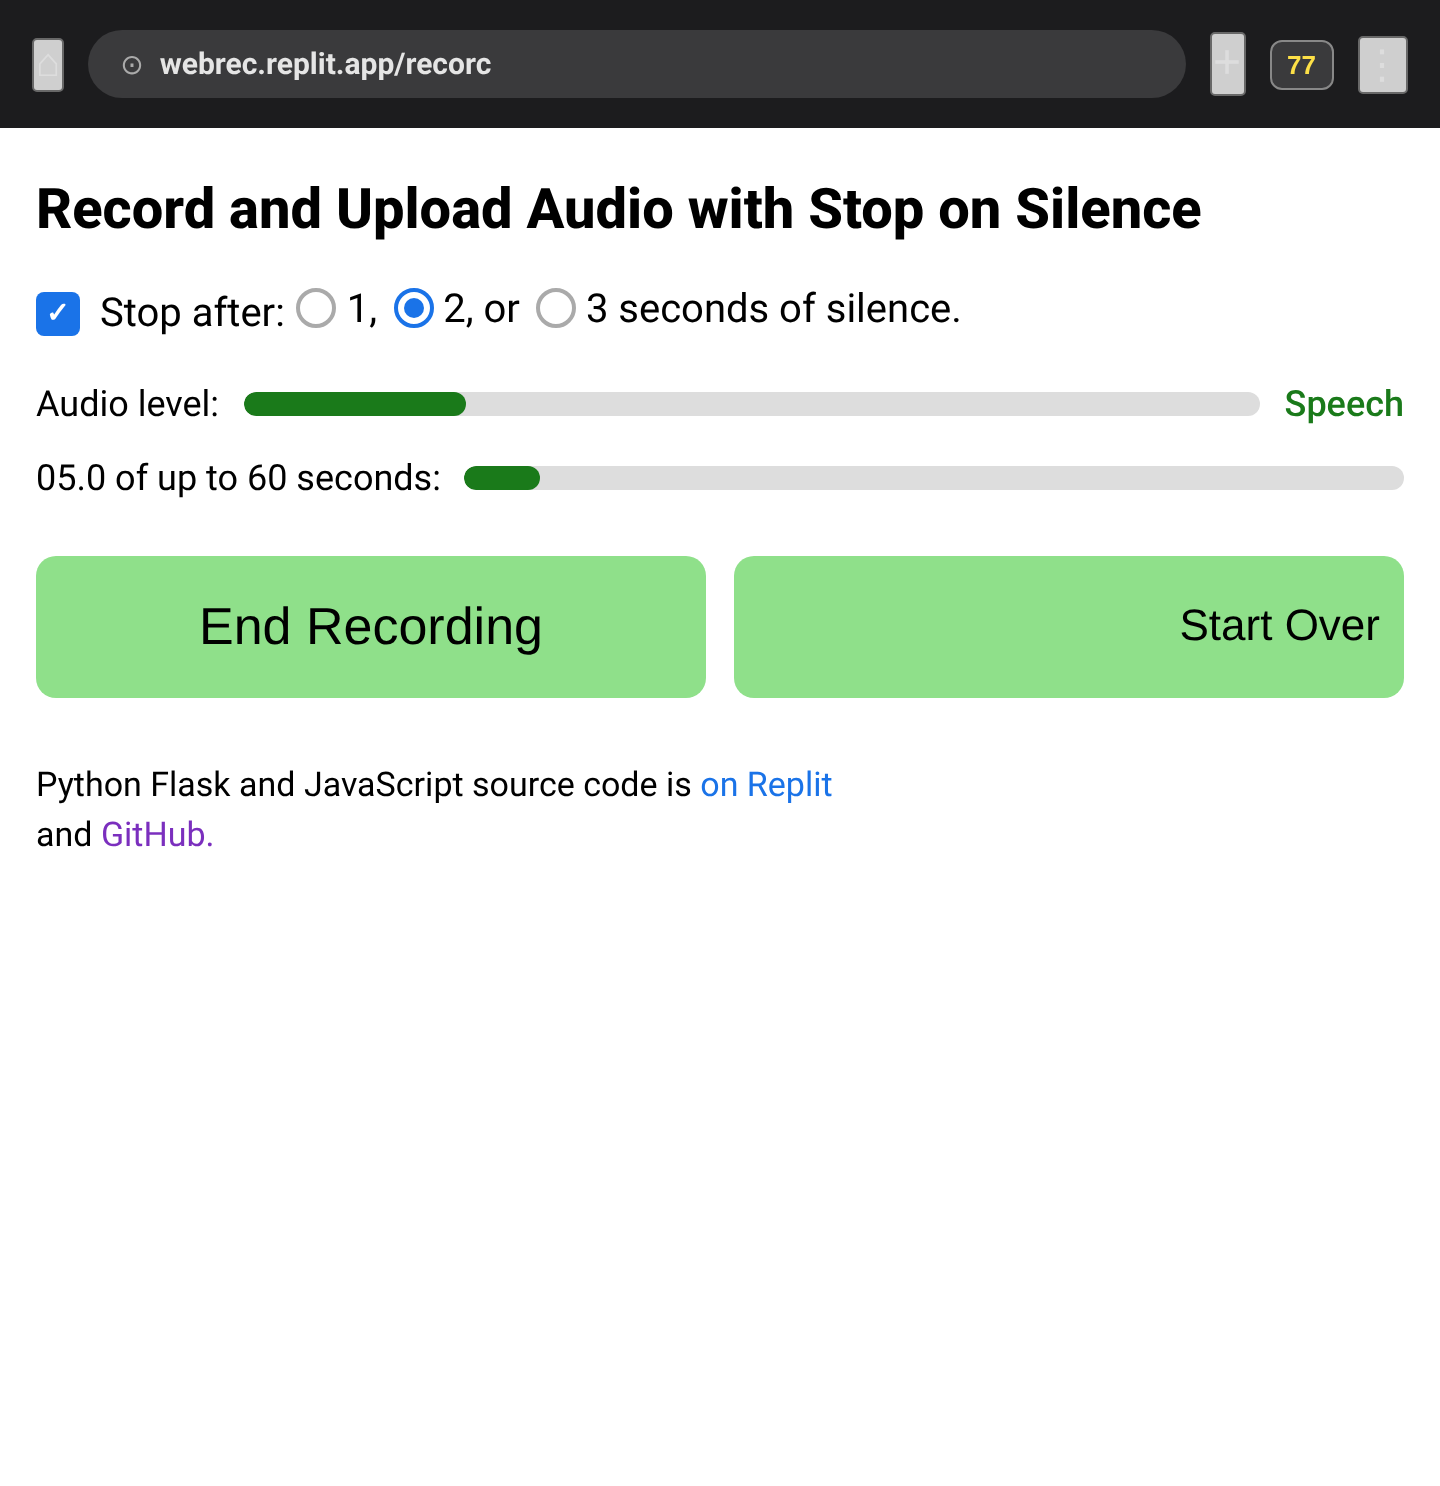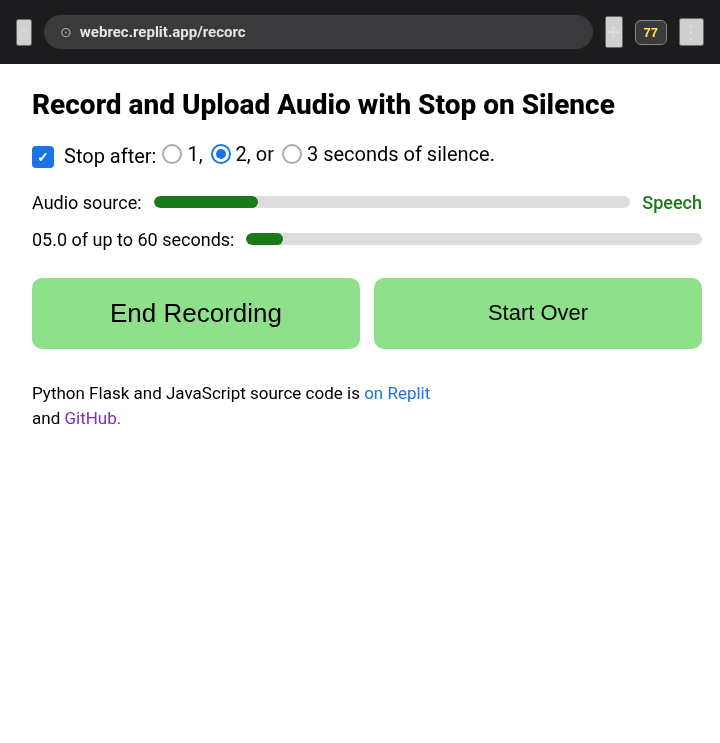--- a/index.html
+++ b/index.html
@@ -77,21 +77,21 @@
       color: #fff;
       font-size: 20px;
       opacity: 0.85;
       flex-shrink: 0;
       letter-spacing: 1px;
     }
 
     
     .page-content {
       background: #fff;
-      padding: 24px 18px 32px 32px;
+      padding: 24px 18px 32px 18px;
       min-height: 679px;
     }
 
     .page-title {
       font-size: 28px;
       font-weight: 800;
       color: #000;
       line-height: 1.2;
       margin-bottom: 20px;
     }
@@ -254,21 +254,21 @@
     .btn-start-over {
       flex: 1;
       background: #8fe08a;
       border: none;
       border-radius: 10px;
       font-size: 22px;
       font-weight: 500;
       color: #000;
       padding: 20px 12px;
       cursor: pointer;
-      text-align: center;
+      text-align: right;
     }
 
     
     .footer-text {
       font-size: 17px;
       color: #000;
       line-height: 1.5;
     }
 
     .link-replit {
@@ -321,21 +321,21 @@
 
         <label class="radio-label">
           <div class="radio-outer"></div>
           <span>3 seconds of silence.</span>
         </label>
       </span>
     </div>
   </div>
 
   <div class="audio-level-row">
-    <span class="audio-level-label">Audio source:</span>
+    <span class="audio-level-label">Audio level:</span>
     <div class="audio-bar-container">
       <div class="audio-bar-fill" style="width: 22%;"></div>
     </div>
     <span class="speech-label">Speech</span>
   </div>
 
   <div class="progress-row">
     <span class="progress-label">05.0 of up to 60 seconds:</span>
     <div class="progress-bar-container">
       <div class="progress-bar-fill" style="width: 8%;"></div>

